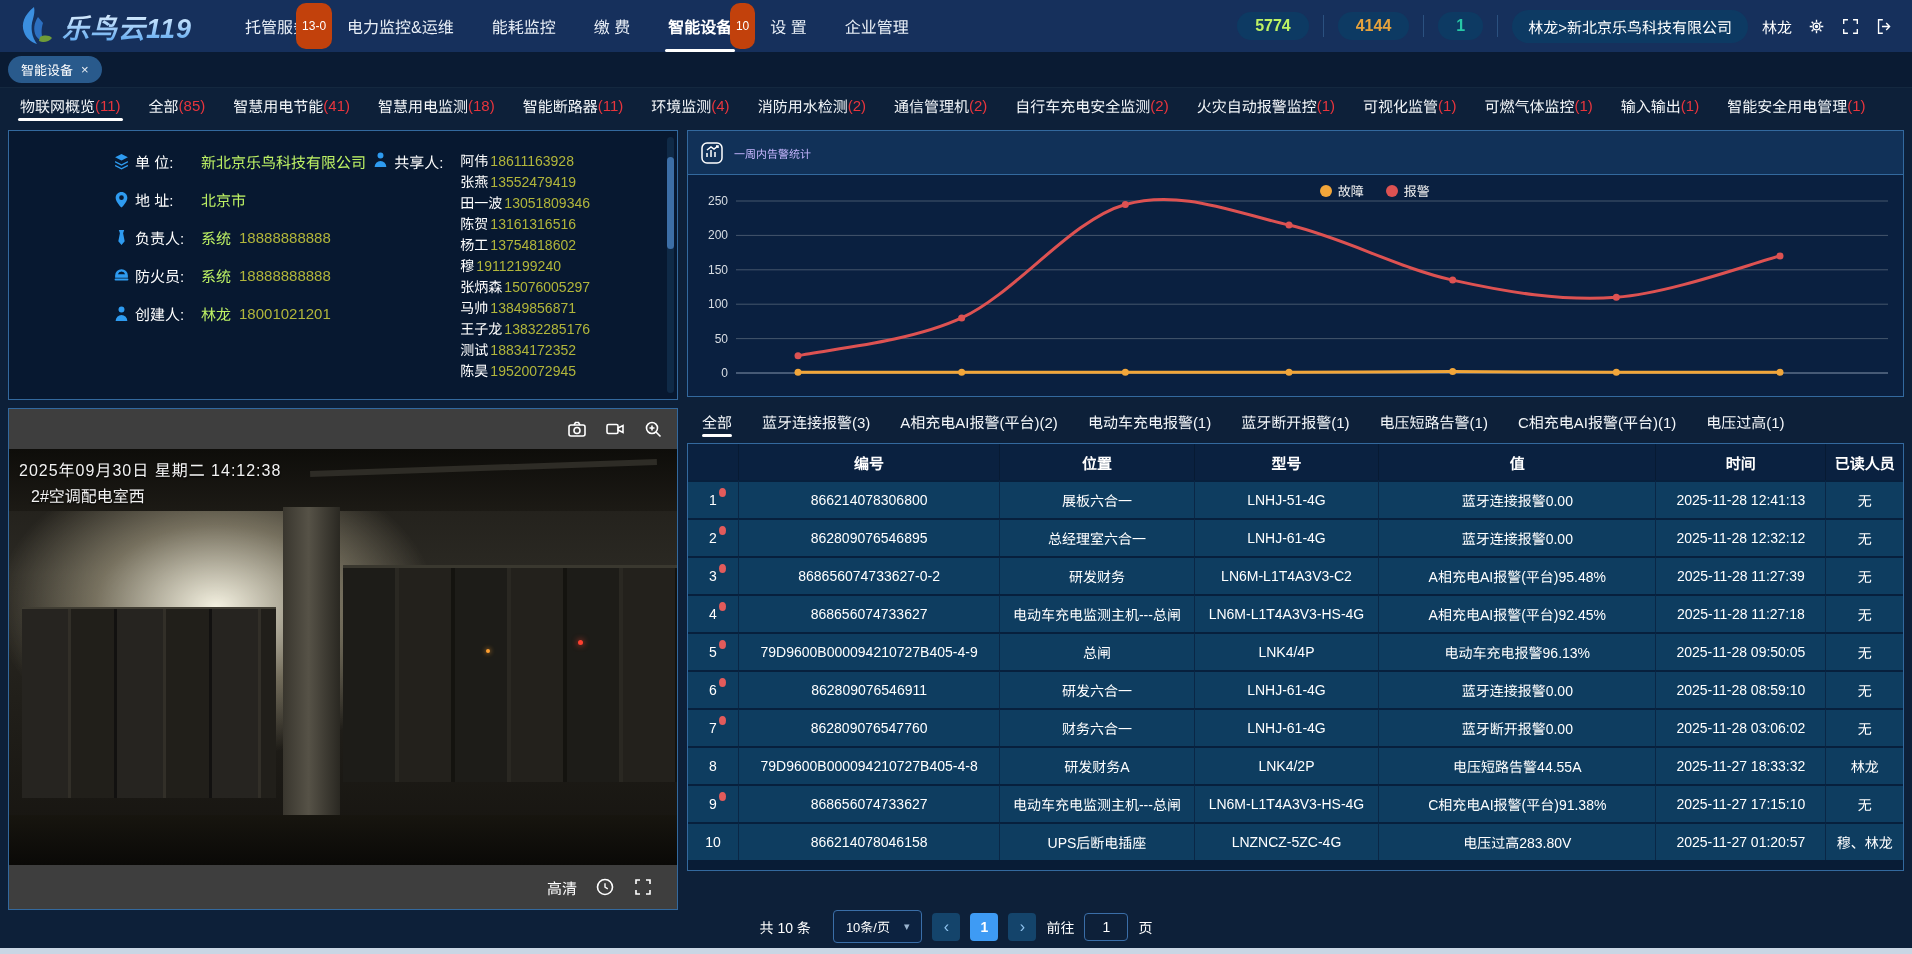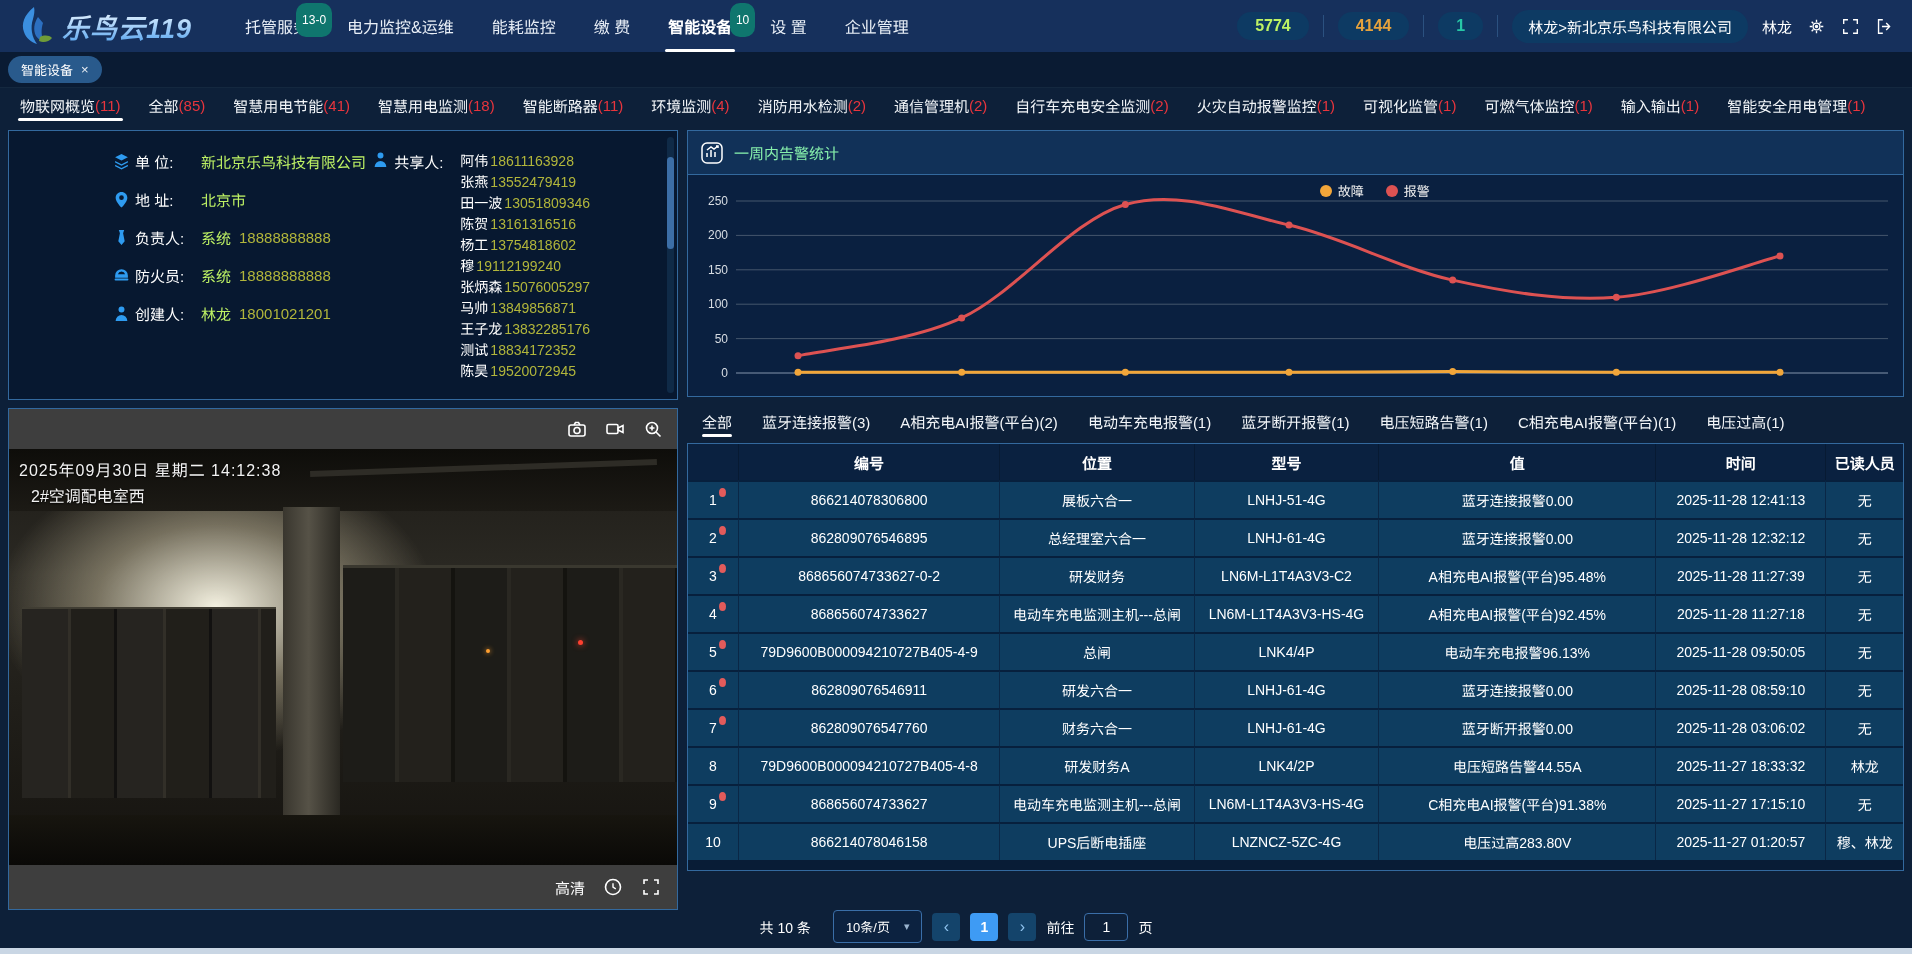--- a/index.html
+++ b/index.html
@@ -13,21 +13,21 @@
   .logo { width:40px; height:42px; margin-right:8px; }
   .brand {
     font-size:27px; font-weight:bold; font-style:italic; letter-spacing:1px;
     background:linear-gradient(180deg,#eaf5ff 10%,#5fa9f0 90%);
     -webkit-background-clip:text; background-clip:text; color:transparent; margin-right:34px;
   }
   .menu { display:flex; height:52px; }
   .menu-item { position:relative; height:52px; display:flex; align-items:center; padding:0 19px; font-size:16px; color:#e9eff7; cursor:pointer; white-space:nowrap; }
   .menu-item.active { font-weight:bold; color:#fff; }
   .menu-item.active::after { content:""; position:absolute; left:16px; right:16px; bottom:0; height:3px; background:#fff; border-radius:2px; }
-  .menu-badge { position:absolute; top:3px; right:-4px; background:#0f766e; color:#fff; font-size:12px; font-weight:normal; font-style:normal; border-radius:10px; padding:10px 6px; line-height:14px; }
+  .menu-badge { position:absolute; top:3px; right:-4px; background:#c2410c; color:#fff; font-size:12px; font-weight:normal; font-style:normal; border-radius:10px; padding:16px 6px; line-height:14px; }
   .nav-right { margin-left:auto; display:flex; align-items:center; gap:14px; }
   .stat-pill { background:#0d3a63; border-radius:16px; padding:5px 18px; font-size:16px; font-weight:bold; }
   .pill-sep { width:1px; height:22px; background:#2b5180; }
   .company-pill { background:#0d3a63; border-radius:17px; padding:6px 16px; font-size:15px; color:#fff; white-space:nowrap; }
   .user-name { font-size:15px; }
   .nav-icon { width:20px; height:20px; display:flex; align-items:center; justify-content:center; cursor:pointer; }
   .nav-icon svg { width:17px; height:17px; stroke:#fff; fill:none; stroke-width:1.6; }
   
   .tabbar { height:36px; background:#0a1b33; display:flex; align-items:center; padding:0 8px; border-bottom:1px solid #14283f; }
   .tab-pill { background:#295a8c; border-radius:14px; padding:4px 13px; font-size:13px; display:flex; align-items:center; gap:8px; cursor:pointer; }
@@ -75,27 +75,27 @@
     background:repeating-linear-gradient(90deg,#1d1c18 0 52px,#2a2822 52px 56px,#23211c 56px 108px,#14130f 108px 112px);
     border-top:3px solid #3a382f; }
   .vid-cab2 { position:absolute; top:38%; left:2%; width:38%; height:46%;
     background:repeating-linear-gradient(90deg,#262420 0 46px,#322f28 46px 49px,#211f1a 49px 92px,#121110 92px 95px);
     border-top:2px solid #403d33; }
   .vid-floor { position:absolute; bottom:0; left:0; right:0; height:12%; background:linear-gradient(180deg,#17150f,#0a0907); }
   .vid-led1 { position:absolute; top:46%; right:14%; width:5px; height:5px; border-radius:50%; background:#ff4030; box-shadow:0 0 6px #ff4030; }
   .vid-led2 { position:absolute; top:48%; right:28%; width:4px; height:4px; border-radius:50%; background:#ffa030; box-shadow:0 0 5px #ffa030; }
   .vid-ts { position:absolute; top:8px; left:10px; font-size:16px; color:#f2f2f2; text-shadow:0 1px 2px #000; letter-spacing:1px; }
   .vid-loc { position:absolute; top:34px; left:22px; font-size:16px; color:#f2f2f2; text-shadow:0 1px 2px #000; }
-  .cam-foot { height:44px; background:#3e3e3e; display:flex; align-items:center; justify-content:flex-end; gap:18px; padding:0 16px; }
+  .cam-foot { height:44px; background:#3e3e3e; display:flex; align-items:center; justify-content:flex-end; gap:18px; padding:0 24px; }
   .hd-label { font-size:15px; color:#fff; cursor:pointer; }
   
   .chart-panel { height:267px; display:flex; flex-direction:column; margin-bottom:2px; }
   .chart-head { height:44px; background:#113158; border-bottom:1px solid #33699e; display:flex; align-items:center; gap:10px; padding:0 12px; }
   .chart-head svg { width:24px; height:24px; stroke:#fff; fill:none; stroke-width:1.5; }
-  .chart-title { font-size:15px; color:#86efac; }
+  .chart-title { font-size:11px; color:#c4b5fd; }
   .chart-body { flex:1; position:relative; background:#0a2040; }
   .legend { position:absolute; top:6px; left:52%; display:flex; gap:22px; align-items:center; z-index:2; }
   .legend-item { display:flex; align-items:center; gap:6px; font-size:13px; color:#eee; cursor:pointer; }
   .legend-dot { width:12px; height:12px; border-radius:50%; }
   
   .alert-tabs { height:44px; display:flex; align-items:center; gap:8px; padding:0 4px; }
   .atab { position:relative; padding:0 11px; height:44px; display:flex; align-items:center; font-size:15px; color:#f2f5f8; cursor:pointer; white-space:nowrap; }
   .atab.active::after { content:""; position:absolute; left:11px; width:30px; bottom:6px; height:3px; background:#fff; border-radius:2px; }
   
   .table-panel { height:428px; overflow:hidden; background:#081c36; }

